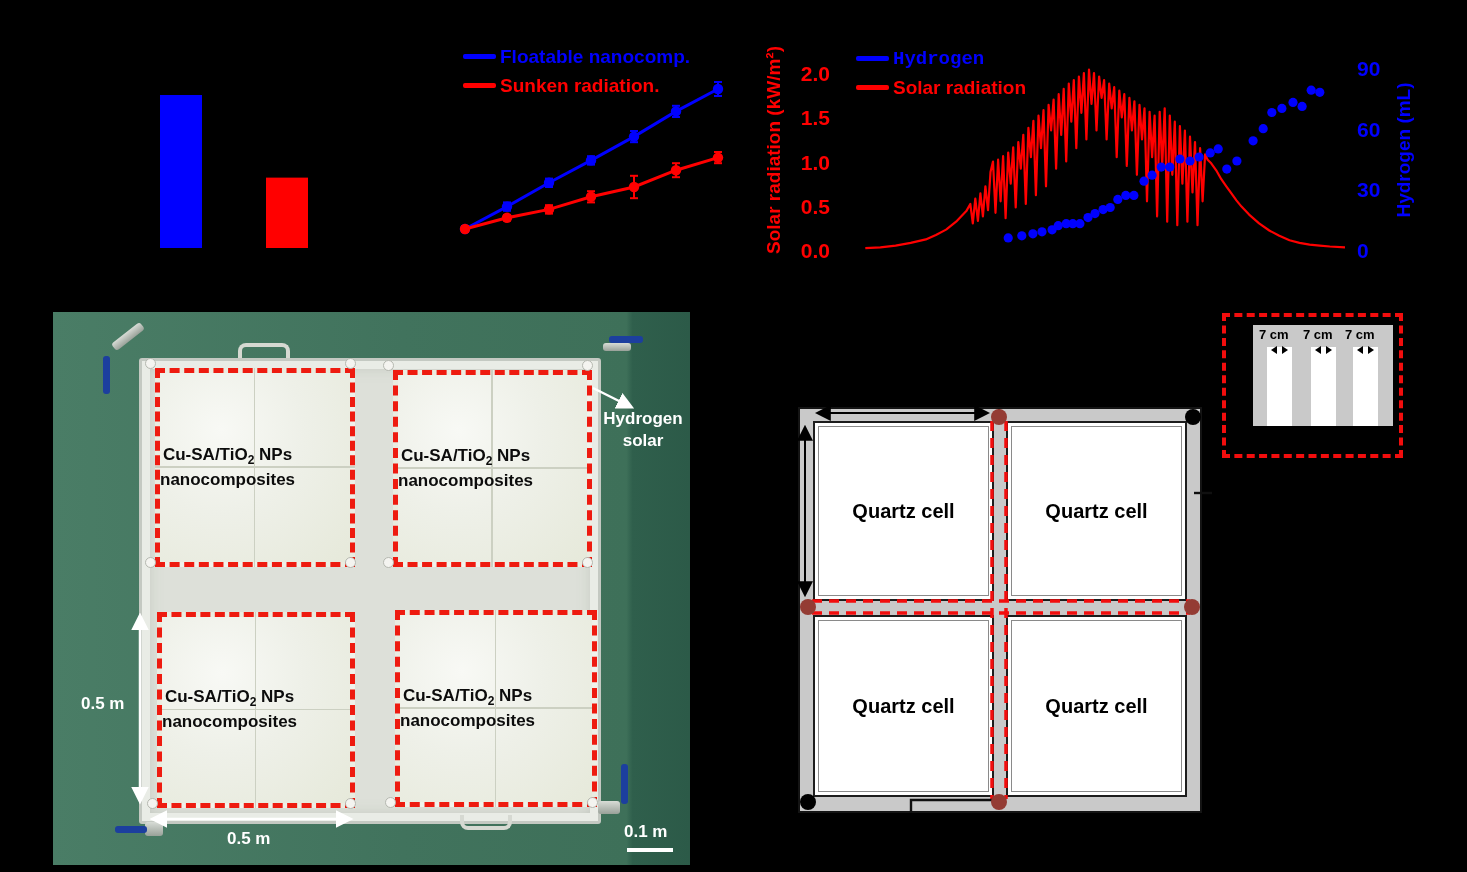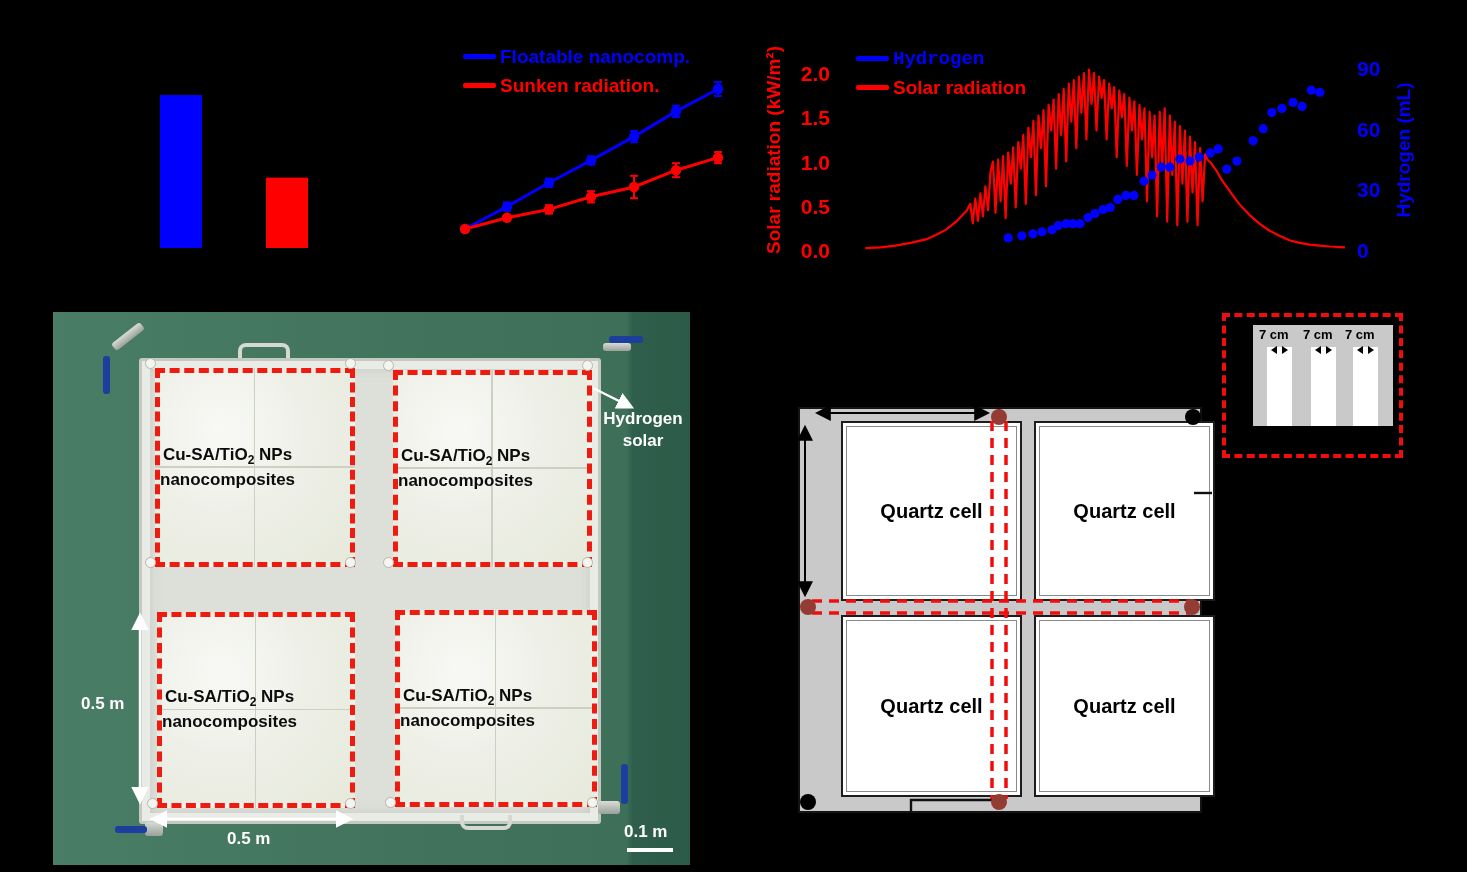--- a/index.html
+++ b/index.html
@@ -49,21 +49,21 @@
   #dim-left-label{left:28px;top:382px;}
   #dim-bottom-label{left:174px;top:517px;}
   #scalebar-label{left:571px;top:510px;}
 
   
   #diagram{position:absolute;left:798px;top:407px;width:404px;height:406px;
            background:#c9c9c9;border:2px solid #141414;box-sizing:border-box;}
   .qcell{position:absolute;background:#fff;border:2px solid #1c1c1c;
          box-shadow:inset 0 0 0 3px #fff, inset 0 0 0 4px #8a8a8a;
          display:flex;align-items:center;justify-content:center;
-         font-weight:bold;font-size:20px;color:#000;margin-left:28px;}
+         font-weight:bold;font-size:20px;color:#000;}
   .qcell-tl{left:13px;top:12px;width:177px;height:176px;}
   .qcell-tr{left:206px;top:12px;width:177px;height:176px;}
   .qcell-bl{left:13px;top:206px;width:177px;height:178px;}
   .qcell-br{left:206px;top:206px;width:177px;height:178px;}
 
   
   #inset{position:absolute;left:1222px;top:313px;width:181px;height:145px;
          border:4px dashed #f20d0d;background:#000;box-sizing:border-box;}
   #inset-gray{position:absolute;left:27px;top:8px;width:140px;height:101px;background:#c9c9c9;}
   .stripe{position:absolute;top:22px;height:79px;width:25px;background:#fff;}

